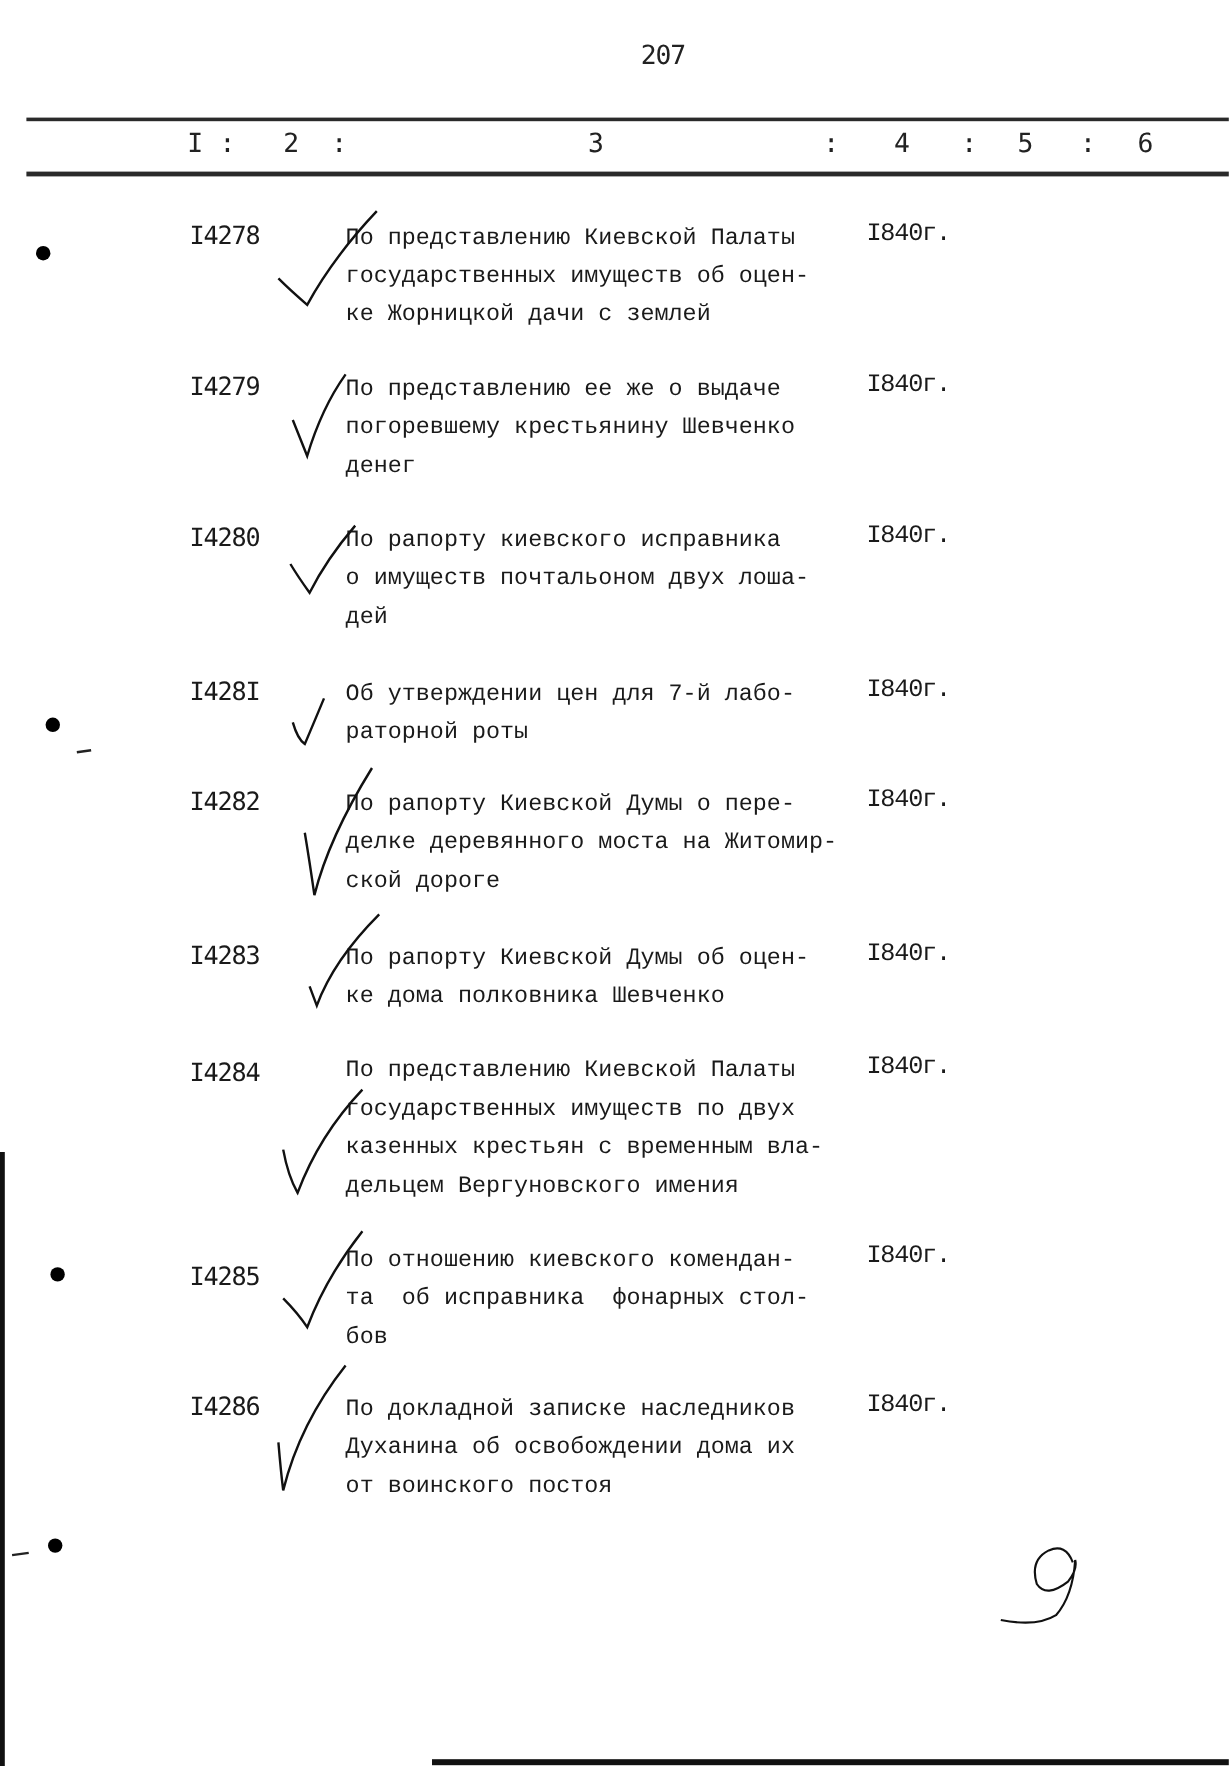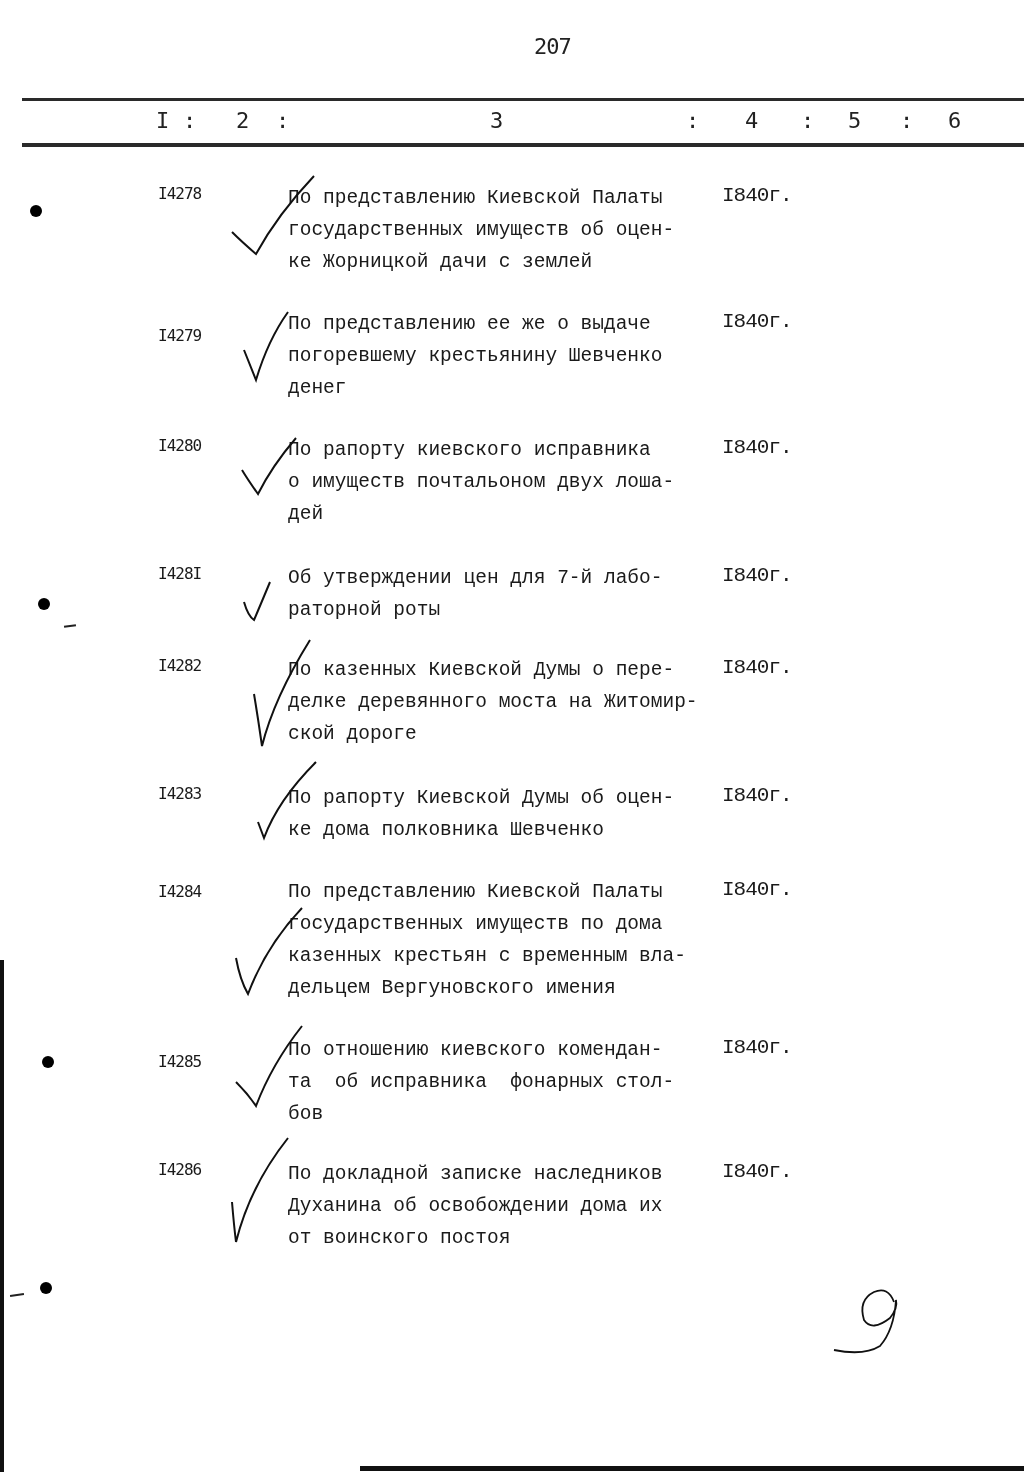--- a/index.html
+++ b/index.html
@@ -8,21 +8,21 @@
   .page { position: absolute; left: 0; top: 0; width: 1024px; height: 1472px; background: #fff; }
   .left-edge { position: absolute; left: 0; top: 960px; width: 4px; height: 512px; background: #111; }
   .page-number { position: absolute; left: 490px; top: 34px; font-size: 22px; letter-spacing: -1px;
                  font-family: "DejaVu Sans Mono", monospace; color: #222; margin-left: 44px; }
   .rule { position: absolute; left: 22px; right: 0; height: 3px; background: #2a2a2a; }
   .rule.top { top: 98px; }
   .rule.bottom { top: 143px; height: 4px; }
   .hdr { position: absolute; top: 108px; font-size: 22px; color: #222;
          font-family: "DejaVu Sans Mono", monospace; }
   .entry { position: absolute; left: 0; width: 1024px; }
-  .entry-num { position: absolute; left: 158px; font-size: 16px; letter-spacing: -1px;
+  .entry-num { position: absolute; left: 158px; font-size: 21px; letter-spacing: -1px;
                font-family: "DejaVu Sans Mono", monospace; color: #1a1a1a; }
   .entry-text { position: absolute; left: 288px; width: 440px; font-size: 19.5px; line-height: 32px;
                 font-family: "Liberation Mono", monospace; color: #1a1a1a; white-space: pre; }
   .entry-year { position: absolute; left: 722px; font-size: 21px; letter-spacing: -1px;
                 font-family: "Liberation Mono", monospace; color: #1a1a1a; }
   .check { position: absolute; }
   .check svg { overflow: visible; }
   .punch-hole { position: absolute; width: 12px; height: 12px; border-radius: 50%; background: #000; }
   .margin-mark { position: absolute; height: 2px; background: #222; transform: rotate(-8deg); }
   .handwritten-nine { position: absolute; left: 828px; top: 1280px; }
@@ -62,21 +62,21 @@
 ке Жорницкой дачи с землей</div>
     <span class="entry-year" style="top:0">I840г.</span>
     <div class="check" style="left:228px;top:-10px">
       <svg width="90" height="90">
           <path d="M4 58 Q14 68 28 80 Q50 40 86 2" fill="none" stroke="#111" stroke-width="2"></path>
         </svg>
     </div>
   </div>
 
   <div class="entry" style="top:310px">
-    <span class="entry-num" style="top:16px">I4279</span>
+    <span class="entry-num" style="top:0">I4279</span>
     <div class="entry-text" style="top:-2px">По представлению ее же о выдаче
 погоревшему крестьянину Шевченко
 денег</div>
     <span class="entry-year" style="top:0">I840г.</span>
     <div class="check" style="left:240px;top:0px">
       <svg width="60" height="75">
           <path d="M4 40 L16 70 Q28 30 48 2" fill="none" stroke="#111" stroke-width="2"></path>
         </svg>
     </div>
   </div>
@@ -101,21 +101,21 @@
     <span class="entry-year" style="top:0">I840г.</span>
     <div class="check" style="left:240px;top:16px">
       <svg width="40" height="45">
           <path d="M4 22 Q8 36 14 40 Q20 26 30 2" fill="none" stroke="#111" stroke-width="2"></path>
         </svg>
     </div>
   </div>
 
   <div class="entry" style="top:656px">
     <span class="entry-num" style="top:0">I4282</span>
-    <div class="entry-text" style="top:-2px">По казенных Киевской Думы о пере-
+    <div class="entry-text" style="top:-2px">По рапорту Киевской Думы о пере-
 делке деревянного моста на Житомир-
 ской дороге</div>
     <span class="entry-year" style="top:0">I840г.</span>
     <div class="check" style="left:250px;top:-18px">
       <svg width="80" height="115">
           <path d="M4 56 Q8 80 12 108 Q24 60 60 2" fill="none" stroke="#111" stroke-width="2"></path>
         </svg>
     </div>
   </div>
 
@@ -127,21 +127,21 @@
     <div class="check" style="left:254px;top:-24px">
       <svg width="70" height="85">
           <path d="M4 62 L10 78 Q24 40 62 2" fill="none" stroke="#111" stroke-width="2"></path>
         </svg>
     </div>
   </div>
 
   <div class="entry" style="top:878px">
     <span class="entry-num" style="top:4px">I4284</span>
     <div class="entry-text" style="top:-2px">По представлению Киевской Палаты
-государственных имуществ по дома
+государственных имуществ по двух
 казенных крестьян с временным вла-
 дельцем Вергуновского имения</div>
     <span class="entry-year" style="top:0">I840г.</span>
     <div class="check" style="left:232px;top:28px">
       <svg width="80" height="95">
           <path d="M4 52 Q8 74 16 88 Q34 40 70 2" fill="none" stroke="#111" stroke-width="2"></path>
         </svg>
     </div>
   </div>
 

